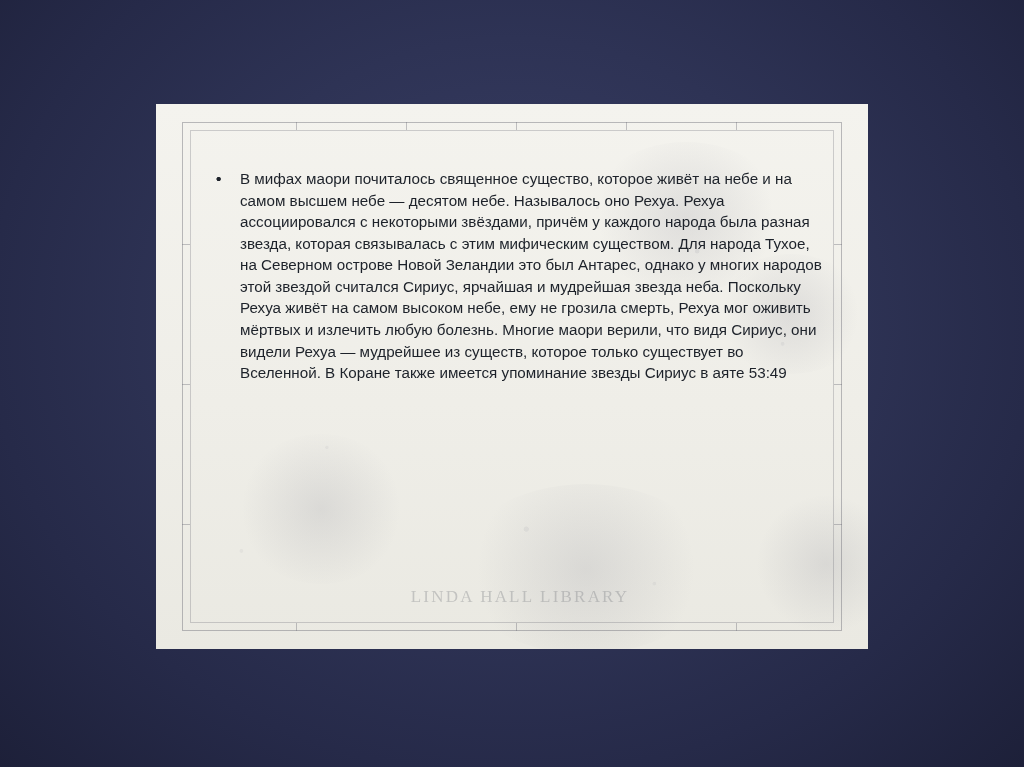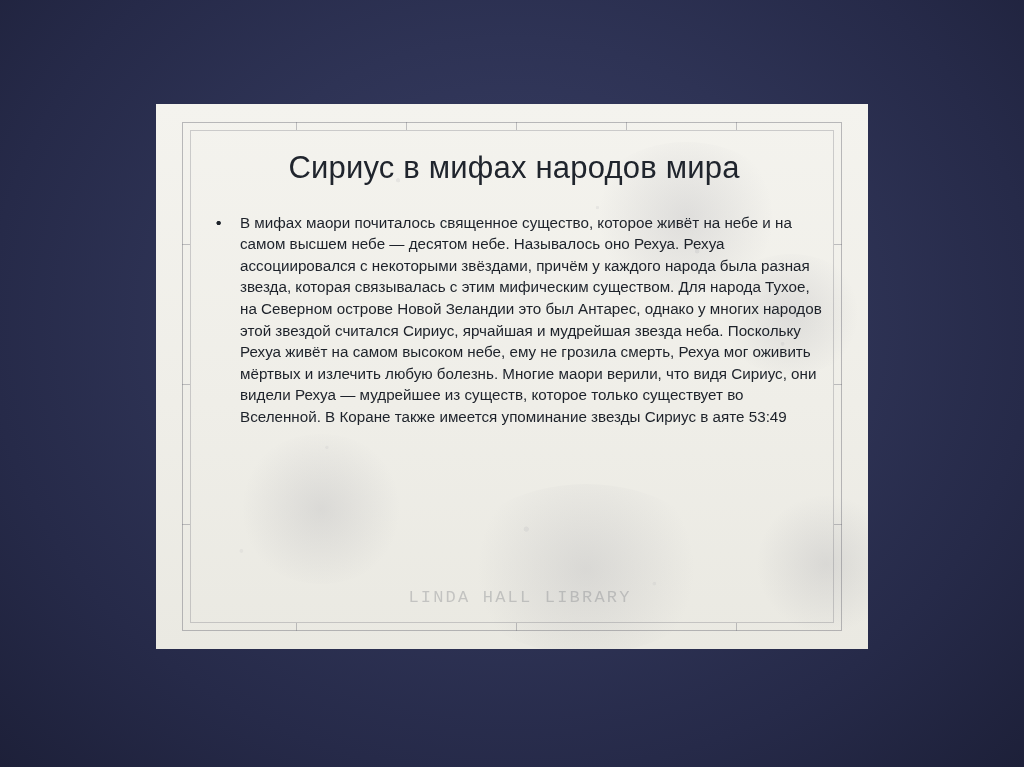--- a/index.html
+++ b/index.html
@@ -124,21 +124,21 @@
     color: #1d222a;
   }
 
   
   .plate-watermark {
     position: absolute;
     left: 16px;
     right: 0;
     bottom: 42px;
     text-align: center;
-    font-family: Liberation Mono, monospace;
+    font-family: Liberation Serif, serif;
     font-size: 17px;
     letter-spacing: 2.2px;
     color: rgba(120,122,130,0.35);
     pointer-events: none;
   }
 </style>
 </head>
 <body>
 
 <div class="slide-stage">
@@ -166,21 +166,20 @@
     <div class="tick" style="left:26px; top:140px; width:8px; height:1px;"></div>
     <div class="tick" style="left:26px; top:280px; width:8px; height:1px;"></div>
     <div class="tick" style="left:26px; top:420px; width:8px; height:1px;"></div>
     <div class="tick" style="right:26px; top:140px; width:8px; height:1px;"></div>
     <div class="tick" style="right:26px; top:280px; width:8px; height:1px;"></div>
     <div class="tick" style="right:26px; top:420px; width:8px; height:1px;"></div>
 
     <div class="plate-watermark">LINDA HALL LIBRARY</div>
 
     <div class="slide-content">
-      <h1 class="slide-title">Сириус в мифах народов мира</h1>
 
       <ul class="bullet-list">
         <li class="bullet-item">
           <span class="bullet-marker">•</span>
         </li>
         <li class="bullet-item">
           <span class="bullet-marker">•</span>
           <span>В мифах маори почиталось священное существо, которое живёт на небе и на самом высшем небе — десятом небе. Называлось оно Рехуа. Рехуа ассоциировался с некоторыми звёздами, причём у каждого народа была разная звезда, которая связывалась с этим мифическим существом. Для народа Тухое, на Северном острове Новой Зеландии это был Антарес, однако у многих народов этой звездой считался Сириус, ярчайшая и мудрейшая звезда неба. Поскольку Рехуа живёт на самом высоком небе, ему не грозила смерть, Рехуа мог оживить мёртвых и излечить любую болезнь. Многие маори верили, что видя Сириус, они видели Рехуа — мудрейшее из существ, которое только существует во Вселенной. В Коране также имеется упоминание звезды Сириус в аяте 53:49</span>
         </li>
       </ul>

